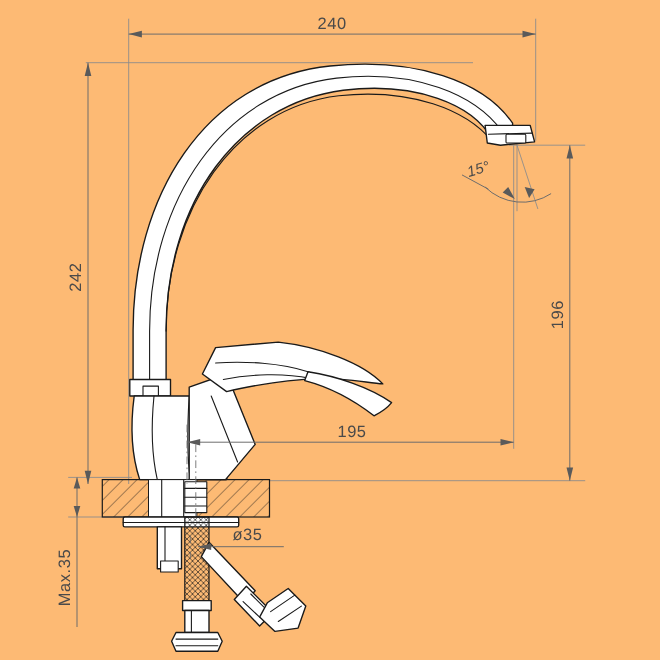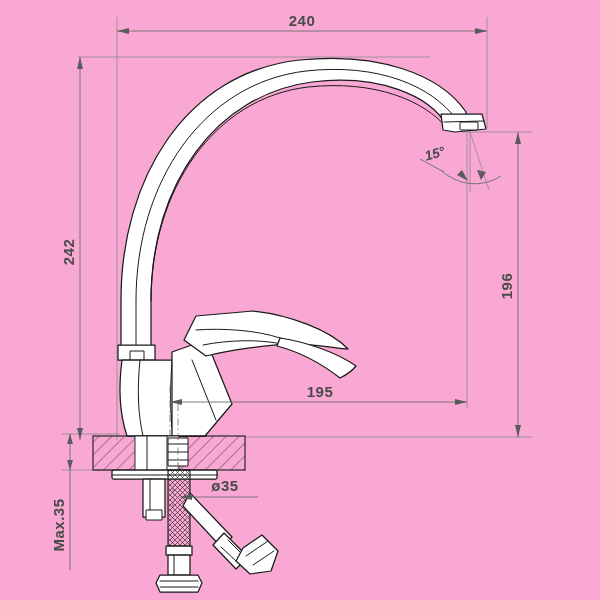--- a/index.html
+++ b/index.html
@@ -10,22 +10,21 @@
   body {
     width: 600px;
     height: 600px;
     font-family: "Liberation Sans", sans-serif;
     overflow: hidden;
   }
   #drawing-root {
     position: relative;
     width: 600px;
     height: 600px;
-    background: #f9a8d4;
-    font-weight: bold;
+    background: #fdba74;
   }
   svg#technical-drawing {
     display: block;
     width: 600px;
     height: 600px;
   }
   .part-outline {
     fill: #ffffff;
     stroke: #1a1a1a;
     stroke-width: 1.25;

